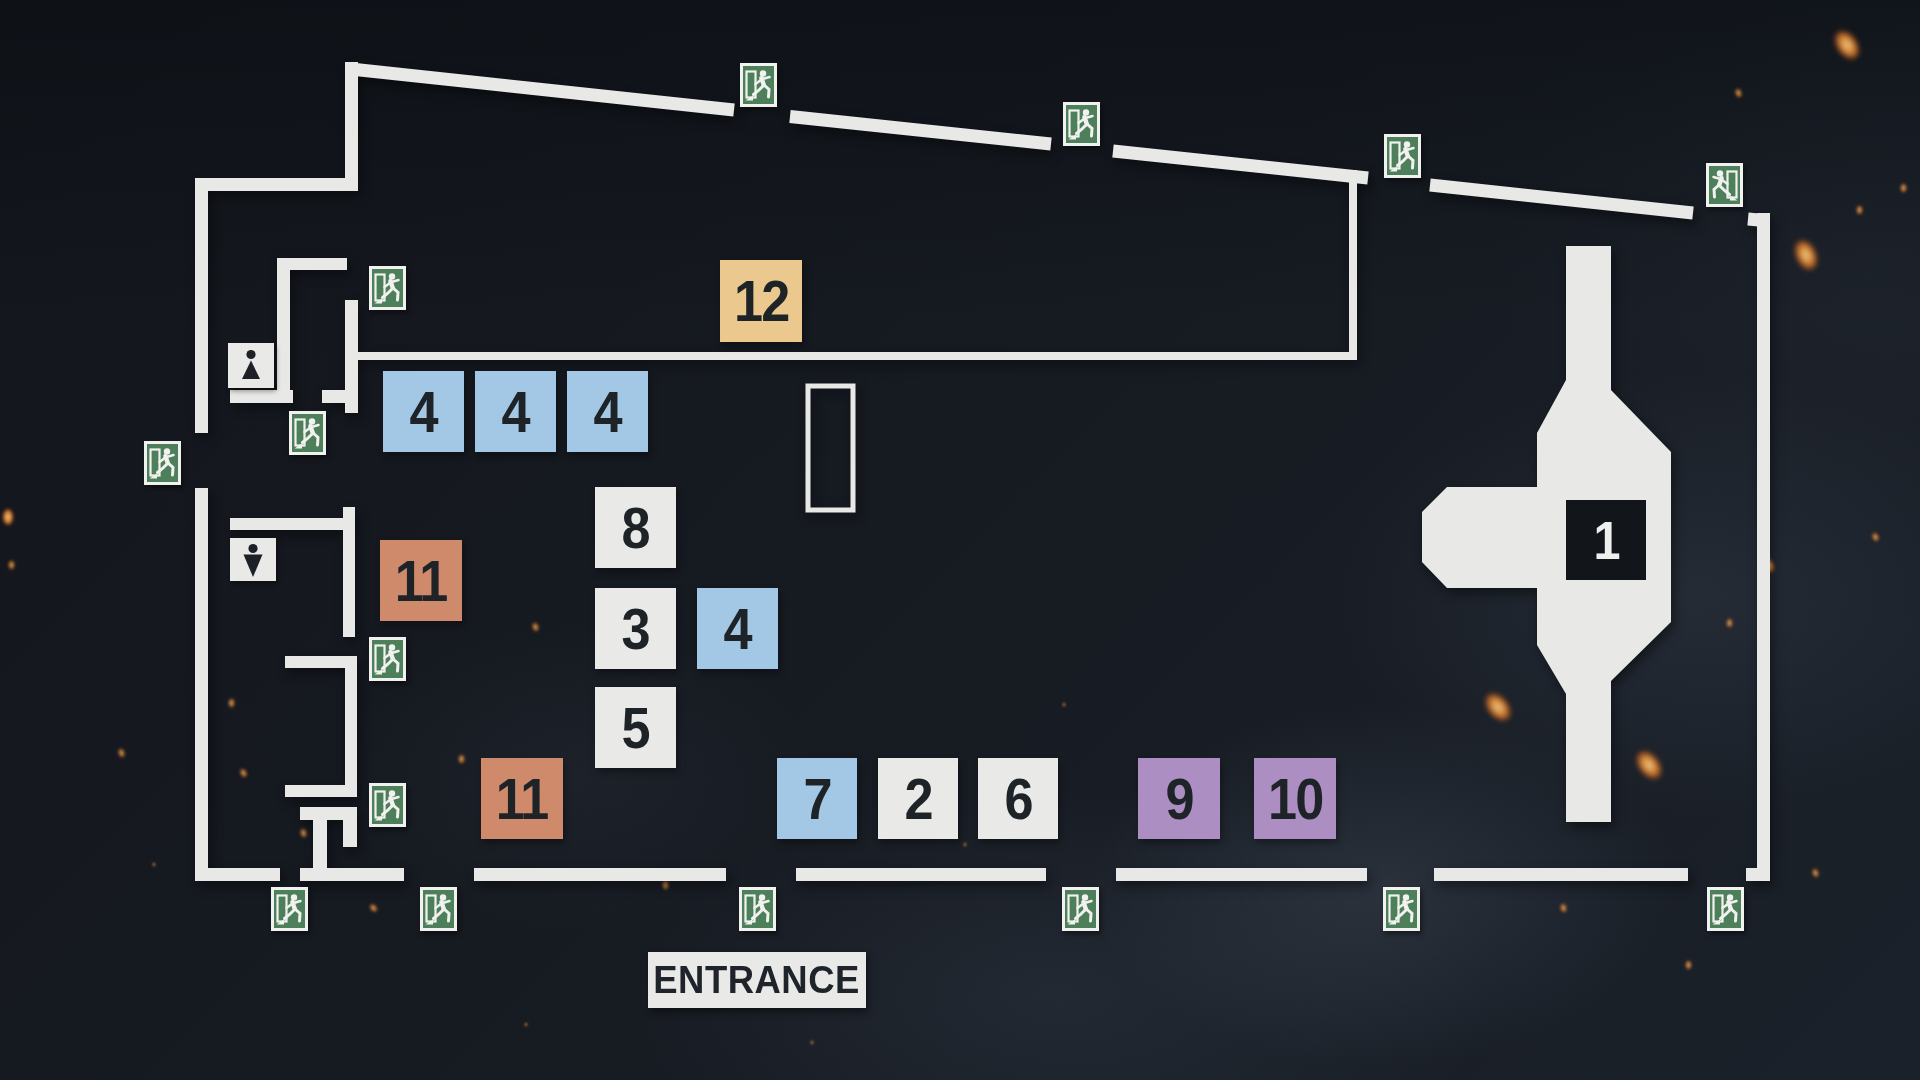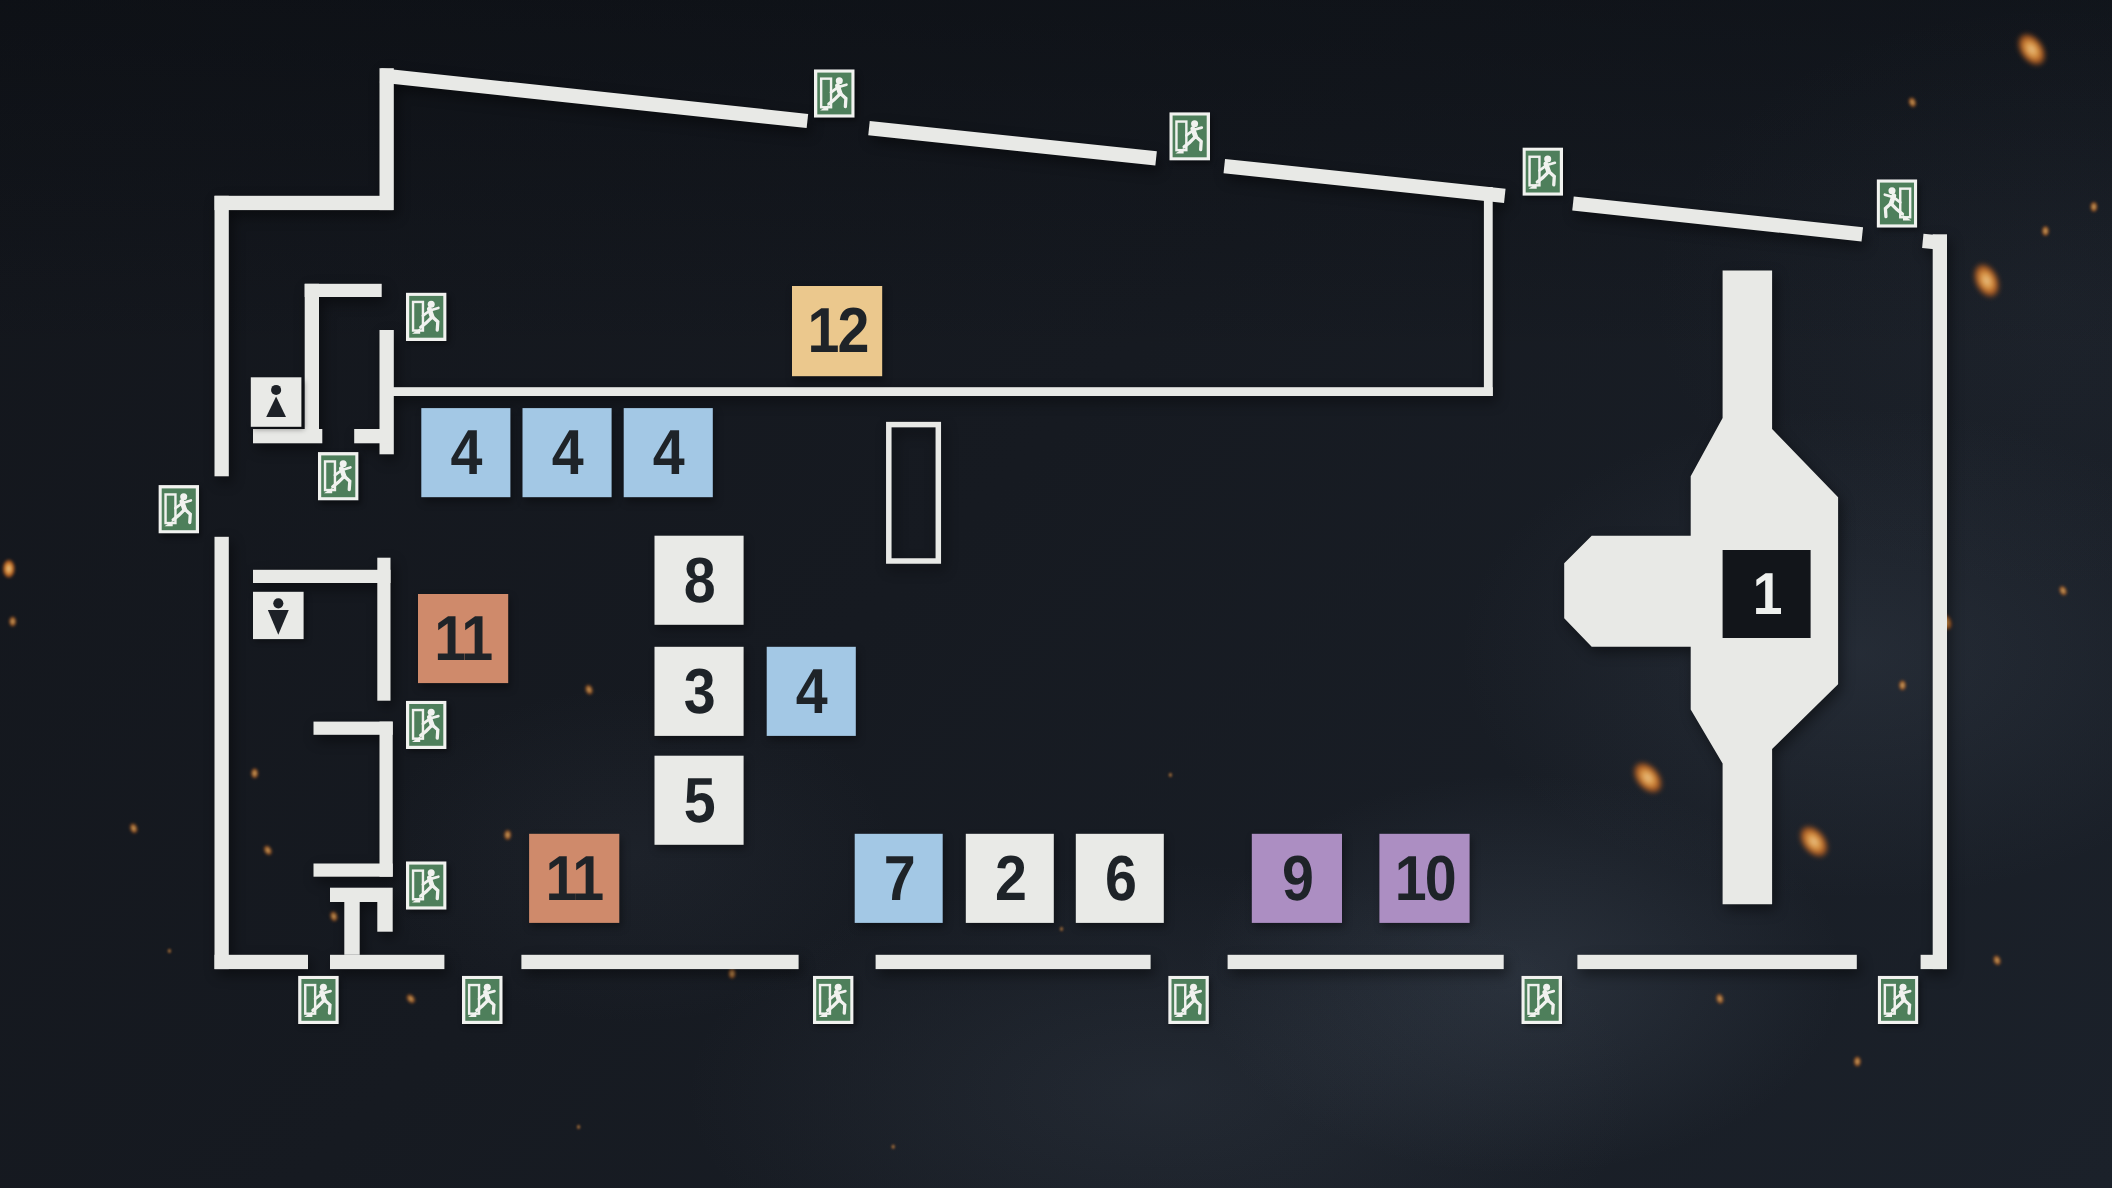--- a/index.html
+++ b/index.html
@@ -407,14 +407,17 @@
         <circle cx="23" cy="10.5" r="3.2" fill="#f1f2ef"></circle>
         <g stroke="#f1f2ef" stroke-linecap="round" fill="none">
           <path d="M21.4 15 L23.8 22" stroke-width="4.4"></path>
           <path d="M22.5 16 L29.5 14" stroke-width="2.5"></path>
           <path d="M21.5 16.5 L15.5 21" stroke-width="2.5"></path>
           <path d="M24 22 L29 26.5 L28.5 34" stroke-width="3"></path>
           <path d="M24 22 L18.5 27.5 L13.5 31.5" stroke-width="3"></path>
         </g>
       </svg></div>
 
+  <div class="entrance">
+    <span>ENTRANCE</span>
+  </div>
 
 </div>
 
 </body></html>

